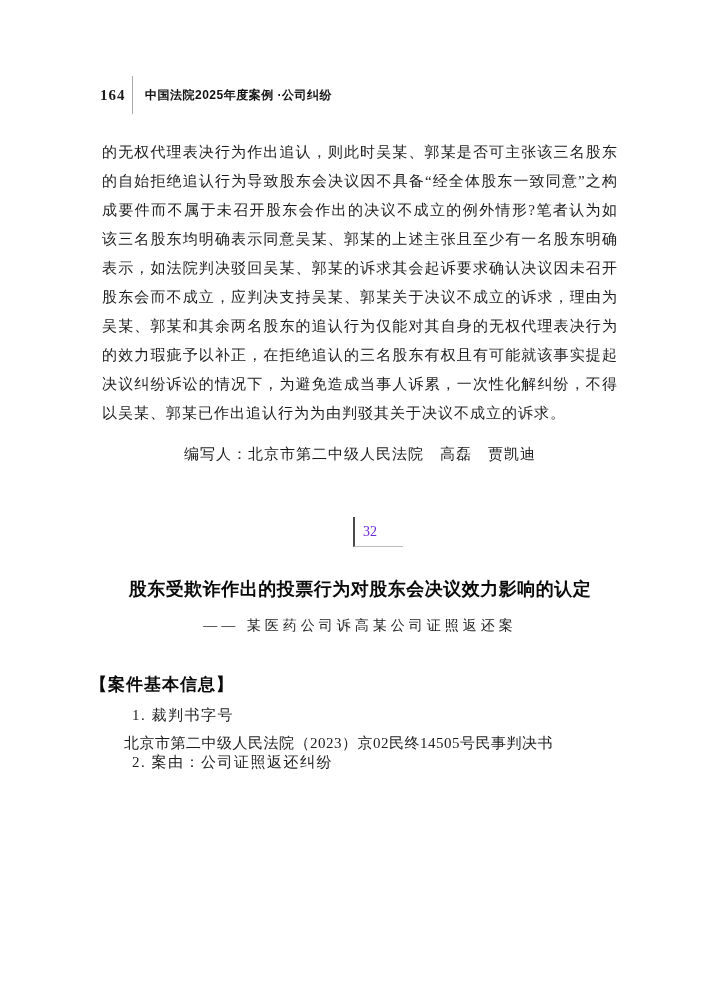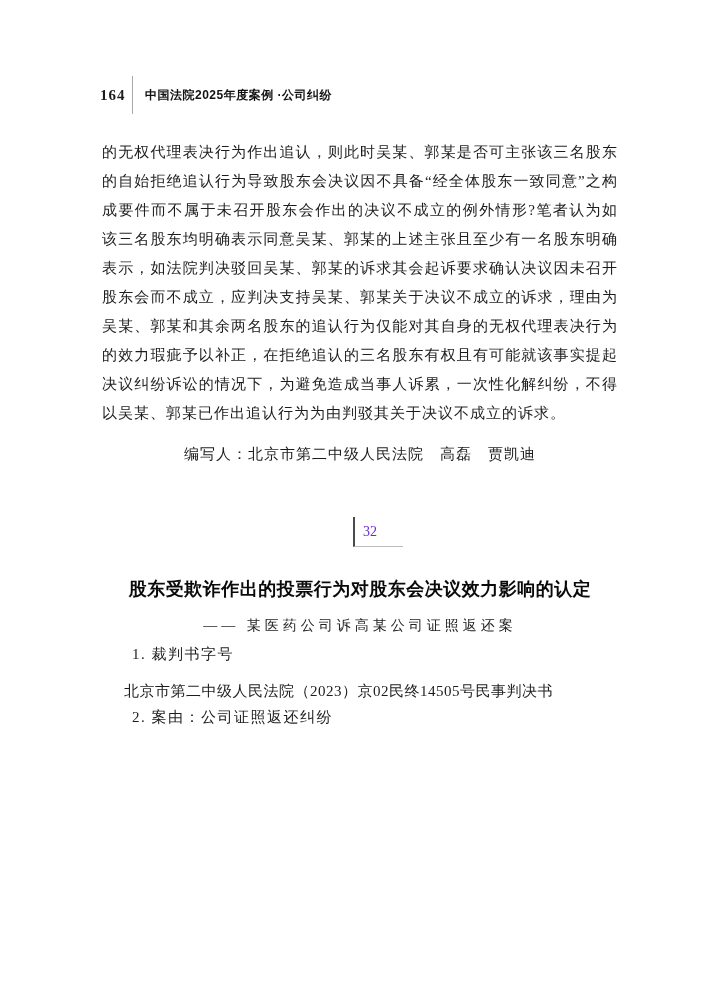--- a/index.html
+++ b/index.html
@@ -45,22 +45,22 @@
     font-weight:bold;font-size:18px;letter-spacing:0.5px;color:#0a0a0a;
   }
   .case-subtitle{margin-top:16px;text-align:center;font-size:14px;letter-spacing:4px;color:#222;}
   
   .section-heading{
     margin-top:38px;
     font-family:"Liberation Sans","DejaVu Sans",sans-serif;
     font-weight:bold;font-size:17px;letter-spacing:1px;color:#0a0a0a;
   }
   .item-label{margin-top:10px;padding-left:42px;font-size:15px;letter-spacing:1.5px;}
-  .item-value{margin-top:18px;padding-left:34px;font-size:15px;letter-spacing:0.5px;}
-  .item-label2{margin-top:7px;padding-left:42px;font-size:15px;letter-spacing:1.5px;}
+  .item-value{margin-top:9px;padding-left:34px;font-size:15px;letter-spacing:0.5px;}
+  .item-label2{margin-top:0;padding-left:42px;font-size:15px;letter-spacing:1.5px;}
   
   .bottom-highlight{position:absolute;left:88px;top:985px;width:106px;height:14px;background:#a8e9f4;}
 </style>
 </head>
 <body>
 
 <div class="page">
 
   <div class="header">
     <span class="page-num">164</span>
@@ -71,20 +71,21 @@
   <div class="body-text">
     <p class="para-continued">的无权代理表决行为作出追认，则此时吴某、郭某是否可主张该三名股东的自始拒绝追认行为导致股东会决议因不具备“经全体股东一致同意”之构成要件而不属于未召开股东会作出的决议不成立的例外情形?笔者认为如该三名股东均明确表示同意吴某、郭某的上述主张且至少有一名股东明确表示，如法院判决驳回吴某、郭某的诉求其会起诉要求确认决议因未召开股东会而不成立，应判决支持吴某、郭某关于决议不成立的诉求，理由为吴某、郭某和其余两名股东的追认行为仅能对其自身的无权代理表决行为的效力瑕疵予以补正，在拒绝追认的三名股东有权且有可能就该事实提起决议纠纷诉讼的情况下，为避免造成当事人诉累，一次性化解纠纷，不得以吴某、郭某已作出追认行为为由判驳其关于决议不成立的诉求。</p>
     <p class="author-line">编写人：北京市第二中级人民法院　高磊　贾凯迪</p>
   </div>
 
   <div class="case-marker">32</div>
 
   <h1 class="case-title" style="margin-bottom:0;">股东受欺诈作出的投票行为对股东会决议效力影响的认定</h1>
   <div class="case-subtitle">—— 某医药公司诉高某公司证照返还案</div>
 
+  <div class="section-heading">【案件基本信息】</div>
 
   <div class="item-label">1. 裁判书字号</div>
   <div class="item-value">北京市第二中级人民法院（2023）京02民终14505号民事判决书</div>
   <div class="item-label2">2. 案由：公司证照返还纠纷</div>
 
   <div class="bottom-highlight"></div>
 
 </div>
 
 </body></html>

